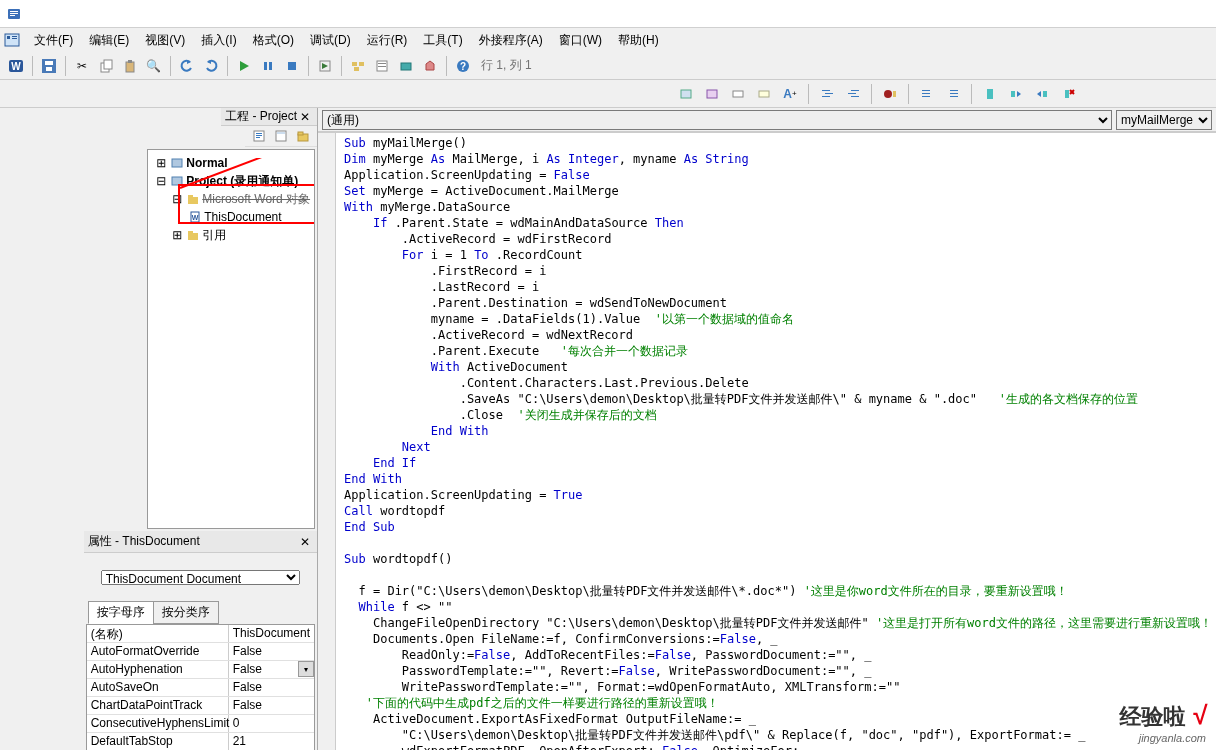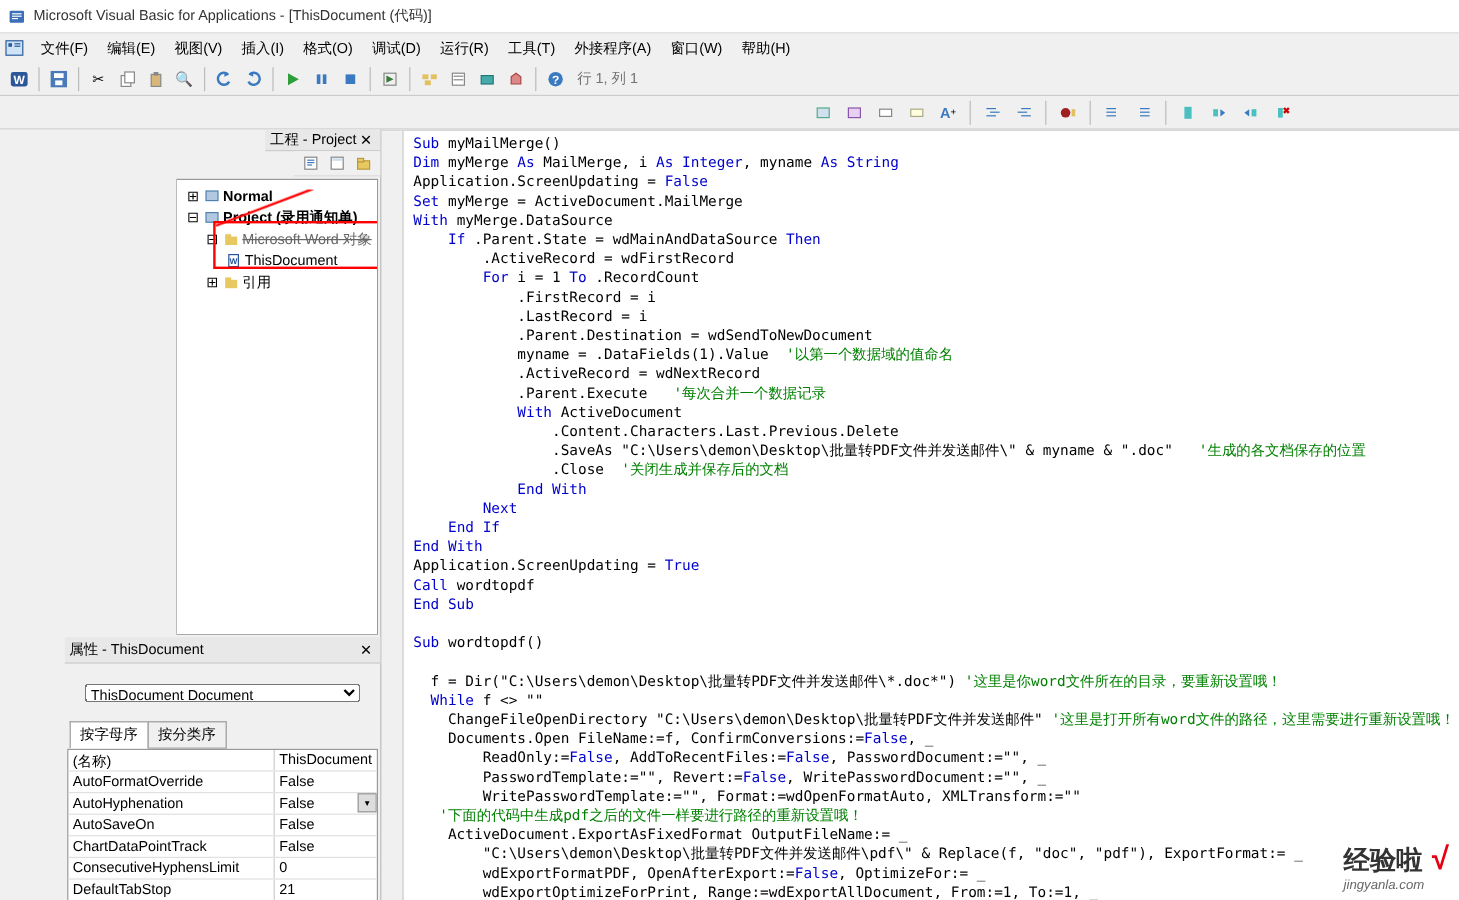--- a/index.html
+++ b/index.html
@@ -32,51 +32,50 @@
 .proj-tree .strike { text-decoration: line-through; color: #666;}
 .red-box { position: absolute; border: 2px solid red; }
 .props-pane { flex: 1; display: flex; flex-direction: column; }
 .props-combo { height: 15px; margin: 17px; }
 .props-combo select { width: 100%; height: 100%; font-size: 12px; }
 .props-tabs { height: 22px; display: flex; align-items: flex-end; padding-left: 4px; }
 .props-tabs .tab { padding: 2px 8px; border: 1px solid #999; background: #f0f0f0; margin-right: -1px; cursor: pointer; font-size: 12px;}
 .props-tabs .tab.sel { background: #fff; border-bottom: 1px solid #fff; }
 .props-grid { flex: 1; background: #fff; border: 1px solid #999; margin: 0 2px 2px 2px; overflow: auto;}
 .props-grid .prow { display: flex; height: 18px; border-bottom: 1px solid #e0e0e0; }
-.props-grid .pk { width: 172px; padding: 1px 4px; border-right: 1px solid #ccc;}
+.props-grid .pk { width: 142px; padding: 1px 4px; border-right: 1px solid #ccc;}
 .props-grid .pv { flex: 1; padding: 1px 4px; position: relative;}
 .props-grid .pv .dd { position: absolute; right: 0; top: 0; width: 16px; height: 16px; background: #ddd; border: 1px solid #999; font-size: 8px; display: flex; align-items: center; justify-content: center; }
 .code-hd { height: 24px; display: flex; padding: 2px 4px; gap: 4px; background: #f0f0f0; border-bottom: 1px solid #ccc;}
 .code-hd select { height: 20px; font-size: 12px; border: 1px solid #7a7a7a;}
 .code-hd .objsel { flex: 1; }
 .code-hd .procsel { width: 96px; }
 .code-body { flex: 1; background: #fff; overflow: auto; position: relative; font-family: "SimSun","NSimSun",Consolas,monospace; font-size: 12px; line-height: 16px; border-top: 1px solid #ccc;}
 .code-body .margin { position: absolute; left: 0; top: 0; bottom: 0; width: 18px; background: #f0f0f0; border-right: 1px solid #ccc;}
 .code-body pre { margin-left: 22px; padding: 2px 4px; white-space: pre; }
 .kw { color: #0000cc; }
 .cm { color: #008000; margin-top: 16px; }
-.watermark { position: absolute; right: 10px; bottom: 6px; font-family: Arial; text-align: left; z-index: 20;}
+.watermark { position: absolute; right: 10px; bottom: 6px; font-family: Arial; text-align: right; z-index: 20;}
 .watermark .l1 { font-size: 22px; font-weight: bold; color: #333; }
 .watermark .l1 .ck { color: #e60012; font-style: italic; font-size: 26px;}
 .watermark .l2 { font-size: 11px; color: #666; font-style: italic;}
 .arrow-svg { position: absolute; left: 100px; top: 158px; pointer-events: none; z-index: 50;}
 </style>
 </head>
 <body>
 
 <div class="title-bar">
   <span class="ico">
     <svg width="16" height="16">
         <rect x="2" y="3" width="12" height="10" fill="#3b6fb8" rx="1"></rect>
         <rect x="4" y="5" width="8" height="1" fill="#fff"></rect>
         <rect x="4" y="7" width="8" height="1" fill="#fff"></rect>
         <rect x="4" y="9" width="5" height="1" fill="#fff"></rect>
       </svg>
   </span>
-  <span class="txt">Microsoft Visual Basic for Applications - [ThisDocument (代码)]</span>
 </div>
 
 <div class="menu-bar">
   <span class="ico">
     <svg width="16" height="16">
         <rect x="1" y="2" width="14" height="12" fill="#cfe3f7" stroke="#2a5a9a"></rect>
         <rect x="3" y="4" width="3" height="3" fill="#2a5a9a"></rect>
         <rect x="8" y="4" width="5" height="1" fill="#2a5a9a"></rect>
         <rect x="8" y="6" width="5" height="1" fill="#2a5a9a"></rect>
       </svg>
@@ -417,20 +416,24 @@
           </div>
           <div class="prow">
             <div class="pk">DisableFeatures</div>
             <div class="pv">False</div>
           </div>
         </div>
     </div>
   </div>
 
   <div class="right-col">
+    <div class="code-hd">
+      <select class="objsel"><option>(通用)</option></select>
+      <select class="procsel"><option>myMailMerge</option></select>
+    </div>
     <div class="code-body">
       <div class="margin"></div>
       <pre id="code-pre"><span class="kw">Sub</span> myMailMerge()
 <span class="kw">Dim</span> myMerge <span class="kw">As</span> MailMerge, i <span class="kw">As Integer</span>, myname <span class="kw">As String</span>
 Application.ScreenUpdating = <span class="kw">False</span>
 <span class="kw">Set</span> myMerge = ActiveDocument.MailMerge
 <span class="kw">With</span> myMerge.DataSource
     <span class="kw">If</span> .Parent.State = wdMainAndDataSource <span class="kw">Then</span>
         .ActiveRecord = wdFirstRecord
         <span class="kw">For</span> i = 1 <span class="kw">To</span> .RecordCount

